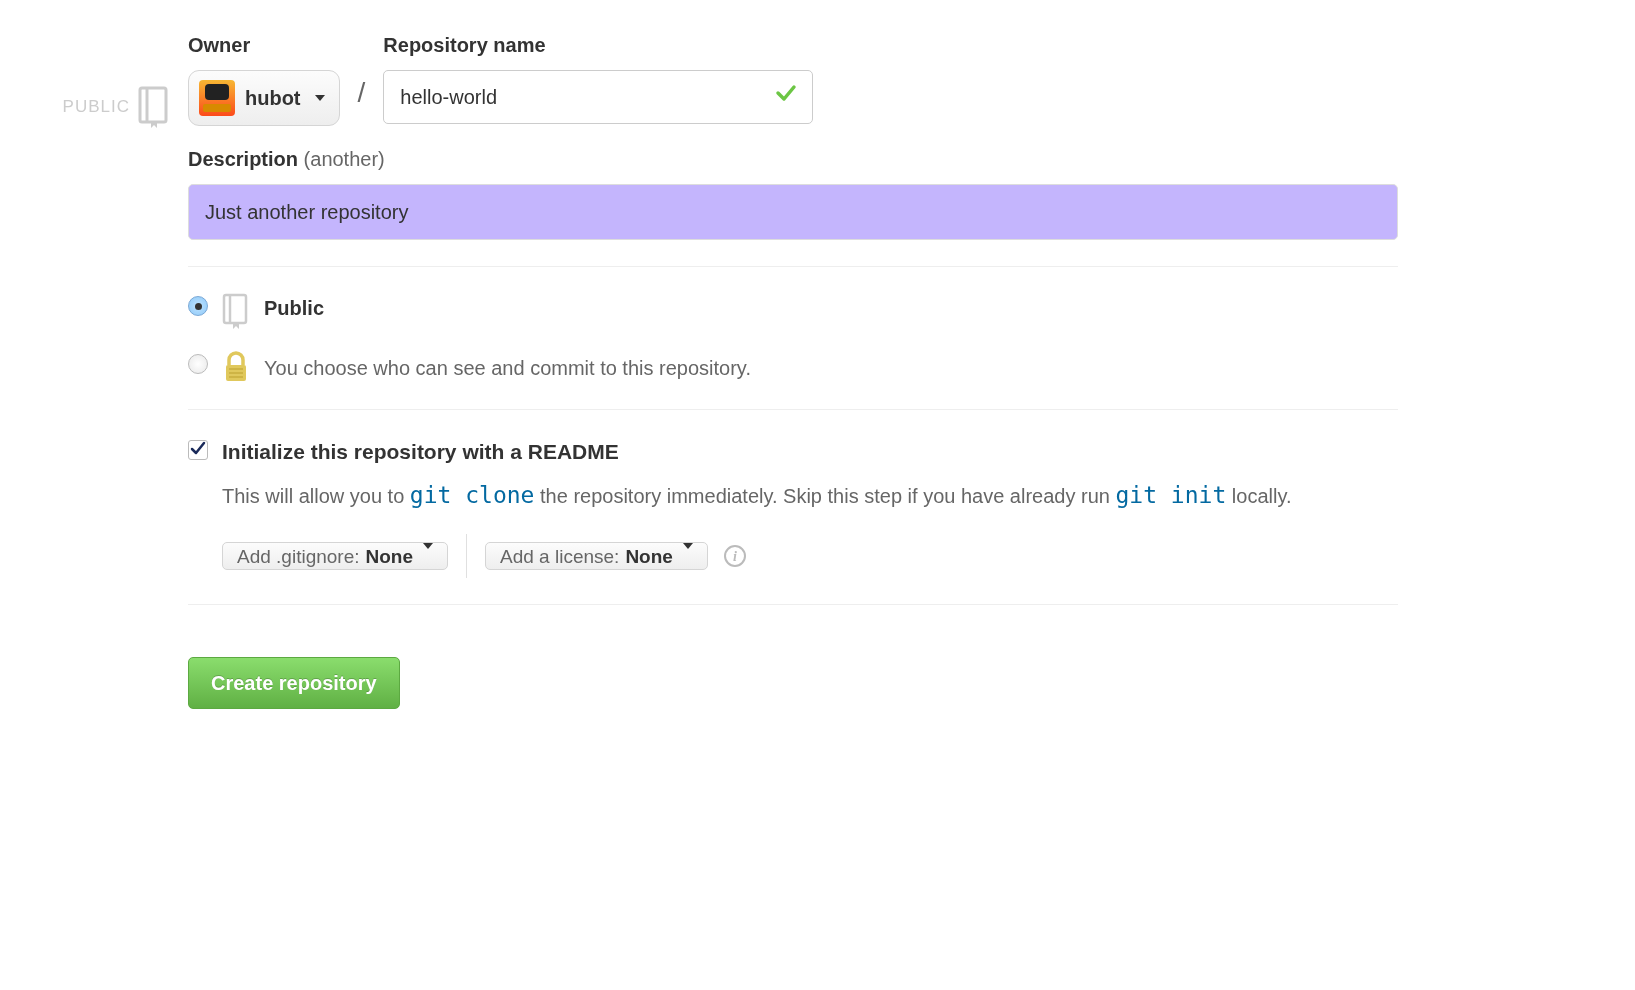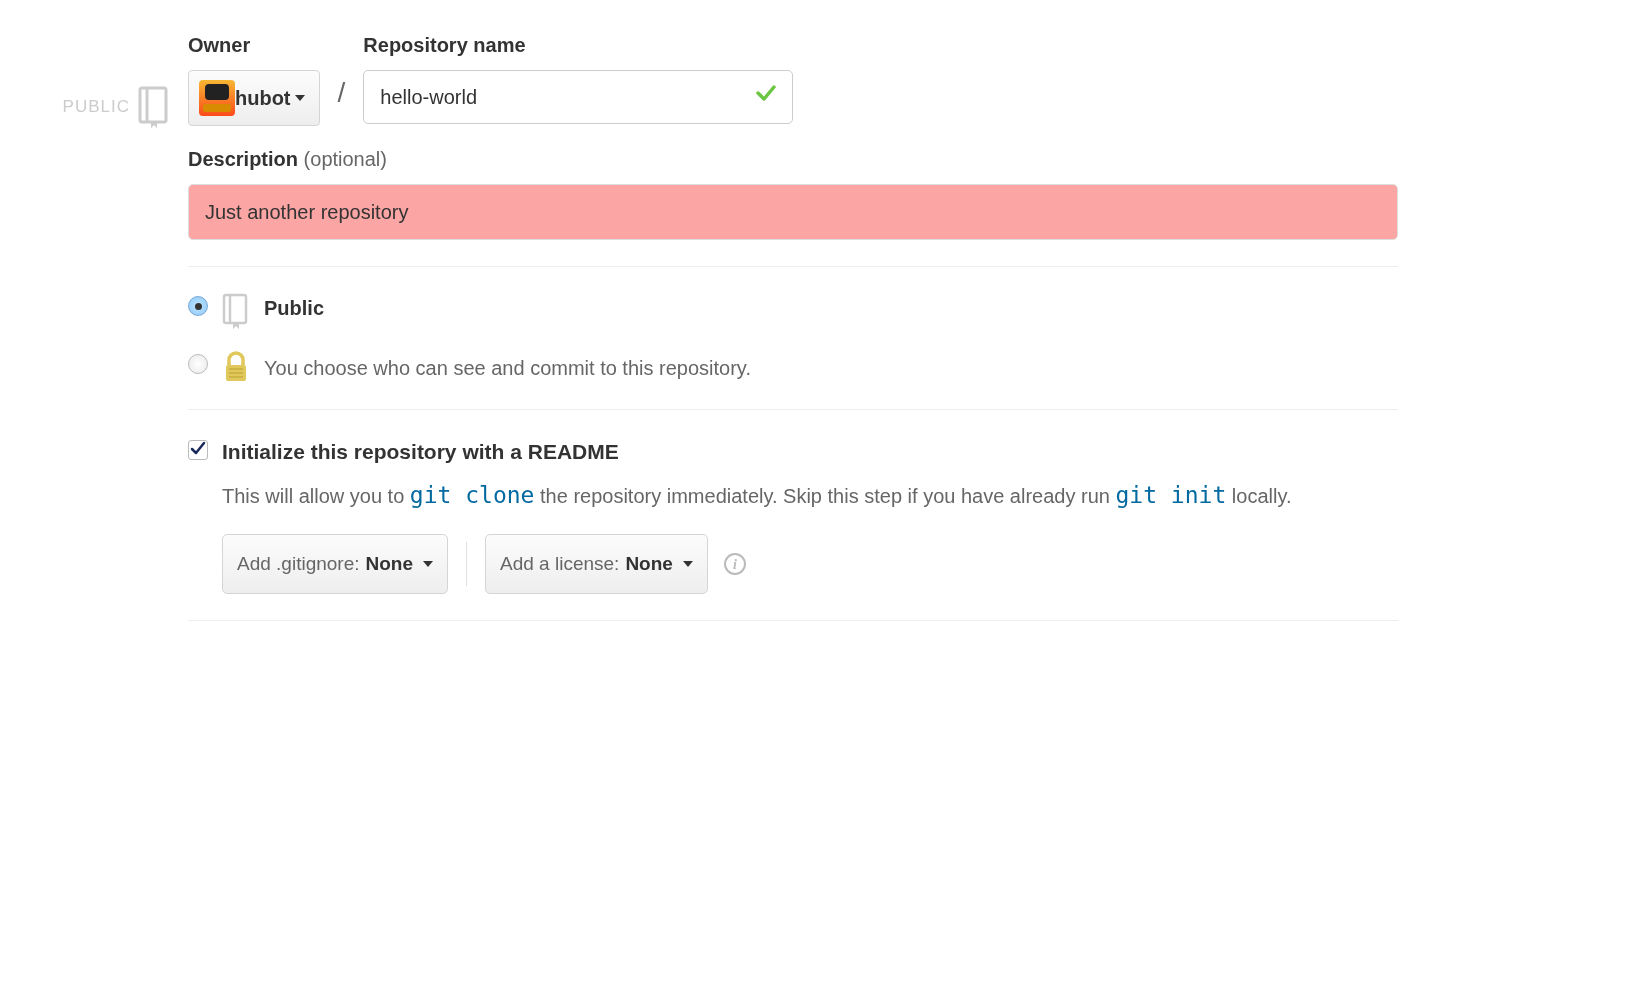--- a/index.html
+++ b/index.html
@@ -55,22 +55,23 @@
       color: #333;
       margin-bottom: 10px;
     }
     .owner-select {
       display: flex;
       align-items: center;
       height: 56px;
       padding: 0 14px 0 10px;
       background: linear-gradient(#fcfcfc, #eee);
       border: 1px solid #d5d5d5;
-      border-radius: 4px;
-      cursor: pointer;
+      border-radius: 11px;
+      cursor: pointer;
+      gap: 10px;
     }
     .owner-avatar {
       width: 36px;
       height: 36px;
       border-radius: 4px;
       background: linear-gradient(#f7b733, #fc4a1a);
       position: relative;
       overflow: hidden;
     }
     .owner-avatar::before {
@@ -134,21 +135,21 @@
     .desc-label-wrapper { margin-bottom: 10px; }
     .optional { font-weight: 400; color: #666; }
     .desc-input {
       width: 100%;
       height: 56px;
       padding: 0 16px;
       font-size: 20px;
       color: #333;
       border: 1px solid #ddd;
       border-radius: 5px;
-      background: #fca5a5;
+      background: #c4b5fd;
     }
     hr.divider {
       border: none;
       border-top: 1px solid #eee;
       margin: 26px 0;
     }
     .vis-option {
       display: flex;
       align-items: flex-start;
       gap: 12px;
@@ -212,22 +213,21 @@
       color: #0369a1;
     }
     .select-row {
       display: flex;
       align-items: center;
       gap: 0;
       margin-left: 34px;
     }
     .select-btn {
       display: flex;
-      align-items: center;
-      height: 60px;
+      height: 28px;
       padding: 0 14px;
       background: linear-gradient(#fcfcfc, #eee);
       border: 1px solid #d5d5d5;
       border-radius: 5px;
       cursor: pointer;
       font-size: 19px;
       color: #666;
       gap: 6px;
     }
     .select-value { font-weight: 600; color: #333; }
@@ -306,21 +306,21 @@
                 <path d="M3 11 L9 17 L19 5" stroke="#6cc644" stroke-width="3.5" fill="none" stroke-linecap="round" stroke-linejoin="round"></path>
               </svg>
           </span>
         </div>
       </div>
     </div>
 
 
     <div class="desc-label-wrapper">
       <span class="field-label" style="display:inline">Description</span>
-      <span class="optional">(optional)</span>
+      <span class="optional">(another)</span>
     </div>
     <input type="text" class="desc-input" value="Just another repository" style="">
 
     <hr class="divider">
 
     <div class="vis-option">
       <div class="radio-outer checked">
         <div class="radio-dot"></div>
       </div>
       <div class="vis-icon">
@@ -377,14 +377,15 @@
       <div class="select-btn">
         <span>Add a license: </span>
         <span class="select-value">None</span>
         <span class="caret-down"></span>
       </div>
       <div class="info-circle">i</div>
     </div>
 
     <hr class="divider">
 
+    <button class="create-btn">Create repository</button>
   </div>
 </div>
 
 </body></html>

